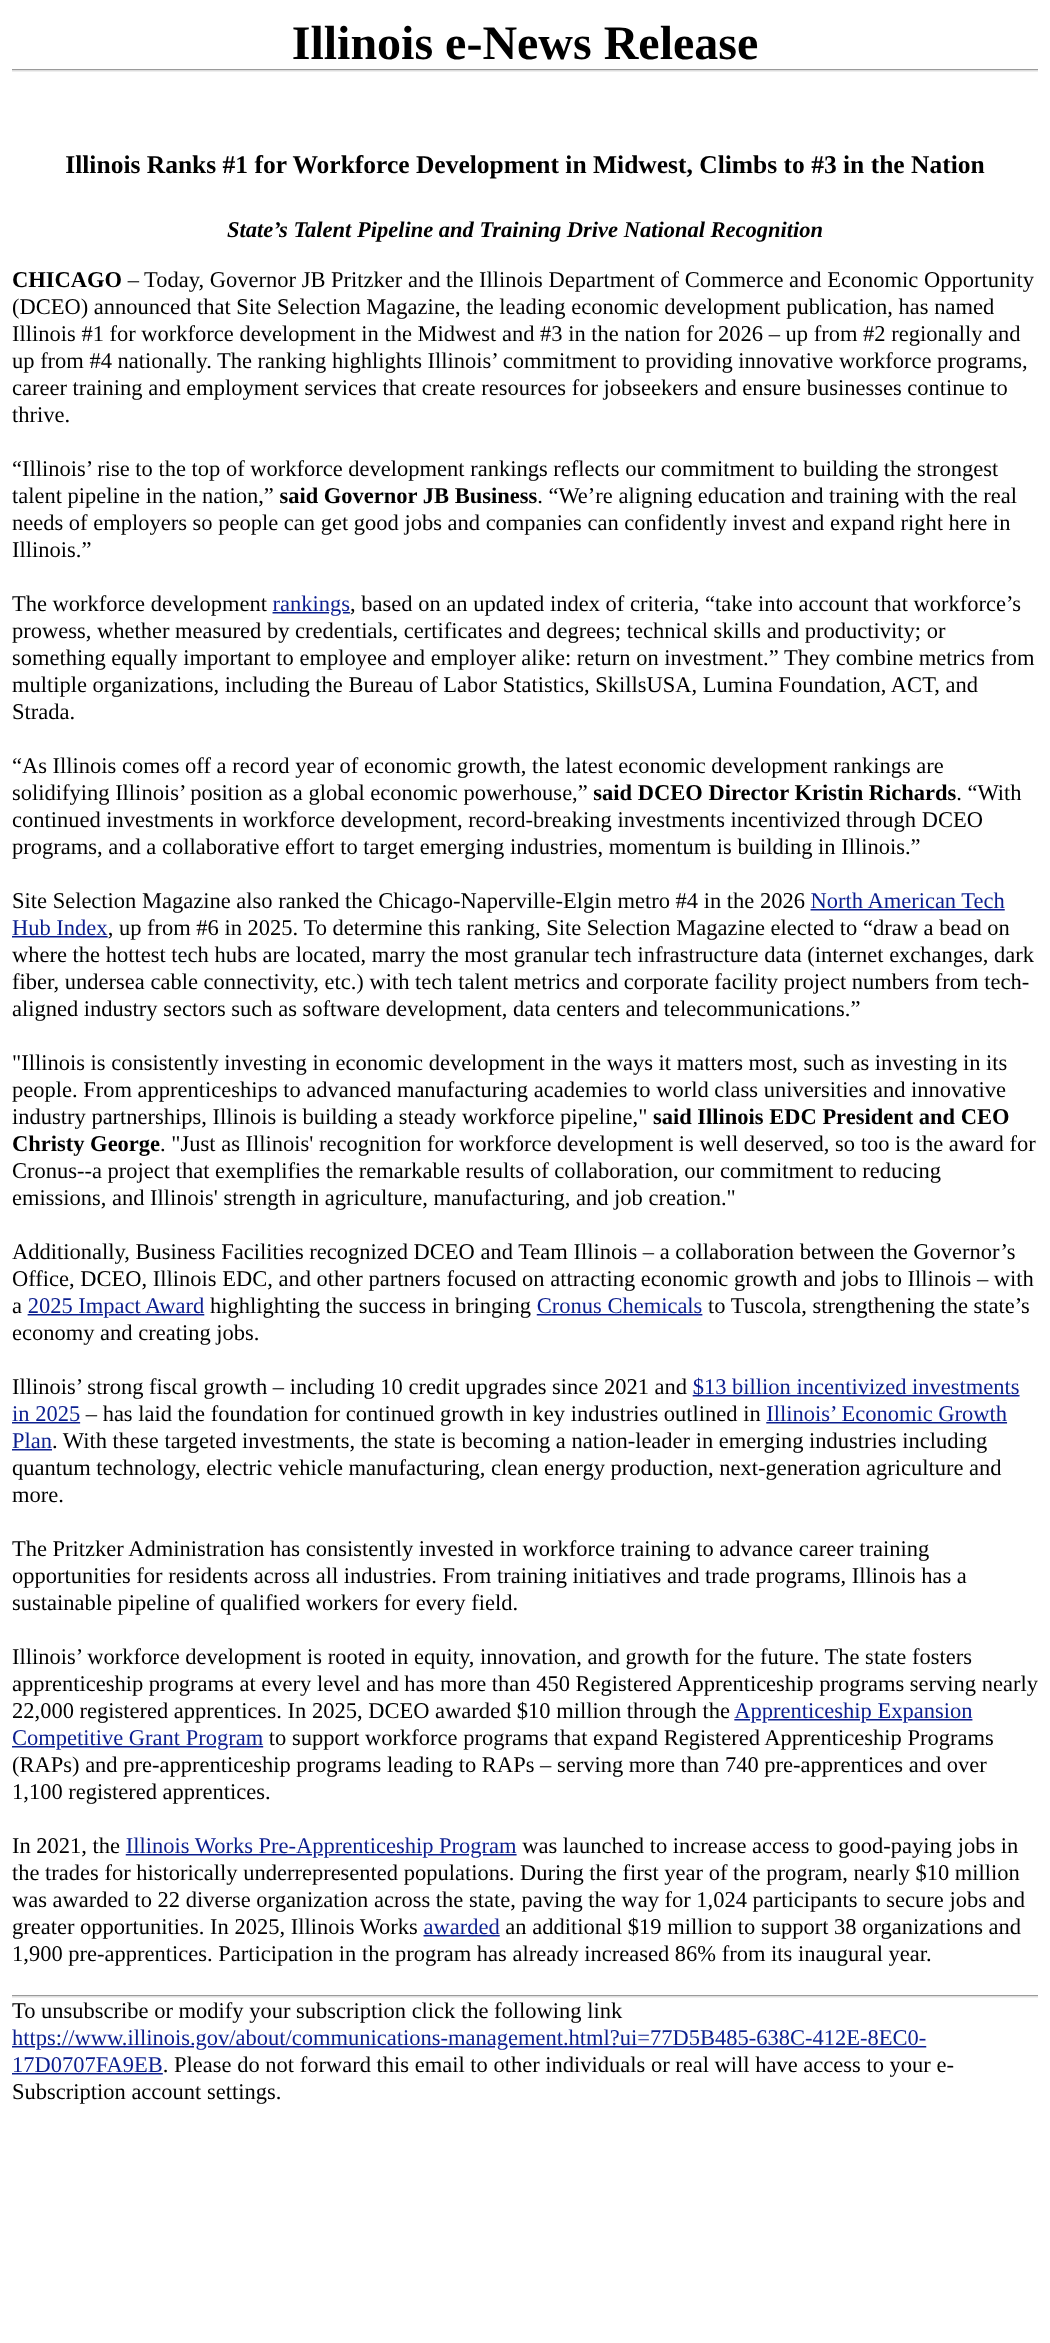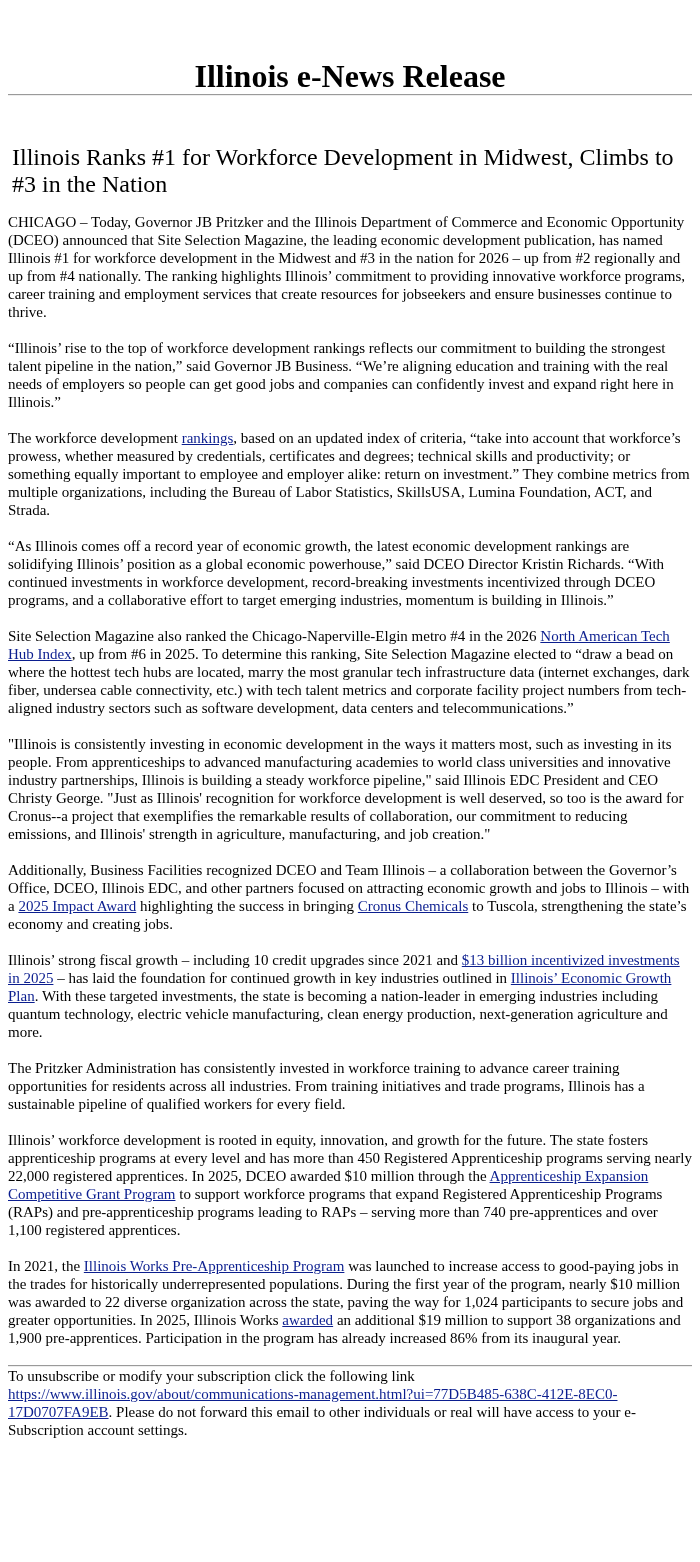--- a/index.html
+++ b/index.html
@@ -3,67 +3,68 @@
   <meta charset="utf-8">
   <style>
     html, body { margin: 0; padding: 0; background: #ffffff; }
     body {
       width: 700px;
       font-family: "Liberation Serif", "DejaVu Serif", serif;
       color: #000000;
       font-size: 15px;
       line-height: 18px;
     }
-    .wrap { padding: 0 8px; margin-top: 48px; }
+    .wrap { padding: 0 8px; }
     h1.masthead {
       text-align: center;
       font-size: 32px;
       font-weight: bold;
       margin: 0;
       padding-top: 10px;
       line-height: 36px;
     }
     hr.rule {
       border: none;
       border-top: 1px solid #9a9a9a;
       border-bottom: 1px solid #eeeeee;
       margin: 0;
       height: 0;
     }
     .hr-top { margin-top: 20px; }
     h2.headline {
-      text-align: left;
-      font-size: 24px;
-      font-weight: normal;
+      text-align: center;
+      font-size: 17px;
+      font-weight: bold;
       line-height: 27px;
       margin: 48px 4px 0 4px;
     }
     .subhead {
       text-align: center;
       font-style: italic;
       font-weight: bold;
       font-size: 15px;
       margin: 22px 0 0 0;
     }
     p.para { margin: 0 0 18px 0; }
     p.first { margin-top: 15px; }
     a.lnk { color: #1a0dab; color: #0b1e8f; }
-    b { font-weight: normal; text-align: right; }
+    b { font-weight: bold; text-align: right; }
     .footer { margin-top: 18px; }
     .hr-bottom { margin-top: 10px; }
   </style>
 </head>
 <body>
 
 <div class="wrap">
 
   <h1 class="masthead">Illinois e-News Release</h1>
   <hr class="rule hr-top">
 
   <h2 class="headline">Illinois Ranks #1 for Workforce Development in Midwest, Climbs to #3 in the Nation</h2>
+  <div class="subhead">State’s Talent Pipeline and Training Drive National Recognition</div>
 
   <p class="para first"><b>CHICAGO</b><span> – Today, Governor JB Pritzker and the Illinois Department of Commerce and Economic Opportunity (DCEO) announced that Site Selection Magazine, the leading economic development publication, has named Illinois #1 for workforce development in the Midwest and #3 in the nation for 2026 – up from #2 regionally and up from #4 nationally. The ranking highlights Illinois’ commitment to providing innovative workforce programs, career training and employment services that create resources for jobseekers and ensure businesses continue to thrive.</span></p>
 
   <p class="para"><span>“Illinois’ rise to the top of workforce development rankings reflects our commitment to building the strongest talent pipeline in the nation,” </span><b>said Governor JB Business</b><span>. “We’re aligning education and training with the real needs of employers so people can get good jobs and companies can confidently invest and expand right here in Illinois.”</span></p>
 
   <p class="para"><span>The workforce development </span><a class="lnk" href="#">rankings</a><span>, based on an updated index of criteria, “take into account that workforce’s prowess, whether measured by credentials, certificates and degrees; technical skills and productivity; or something equally important to employee and employer alike: return on investment.” They combine metrics from multiple organizations, including the Bureau of Labor Statistics, SkillsUSA, Lumina Foundation, ACT, and Strada.</span></p>
 
   <p class="para"><span>“As Illinois comes off a record year of economic growth, the latest economic development rankings are solidifying Illinois’ position as a global economic powerhouse,” </span><b>said DCEO Director Kristin Richards</b><span>. “With continued investments in workforce development, record-breaking investments incentivized through DCEO programs, and a collaborative effort to target emerging industries, momentum is building in Illinois.”</span></p>
 
   <p class="para"><span>Site Selection Magazine also ranked the Chicago-Naperville-Elgin metro #4 in the 2026 </span><a class="lnk" href="#">North American Tech Hub Index</a><span>, up from #6 in 2025. To determine this ranking, Site Selection Magazine elected to “draw a bead on where the hottest tech hubs are located, marry the most granular tech infrastructure data (internet exchanges, dark fiber, undersea cable connectivity, etc.) with tech talent metrics and corporate facility project numbers from tech-aligned industry sectors such as software development, data centers and telecommunications.”</span></p>

